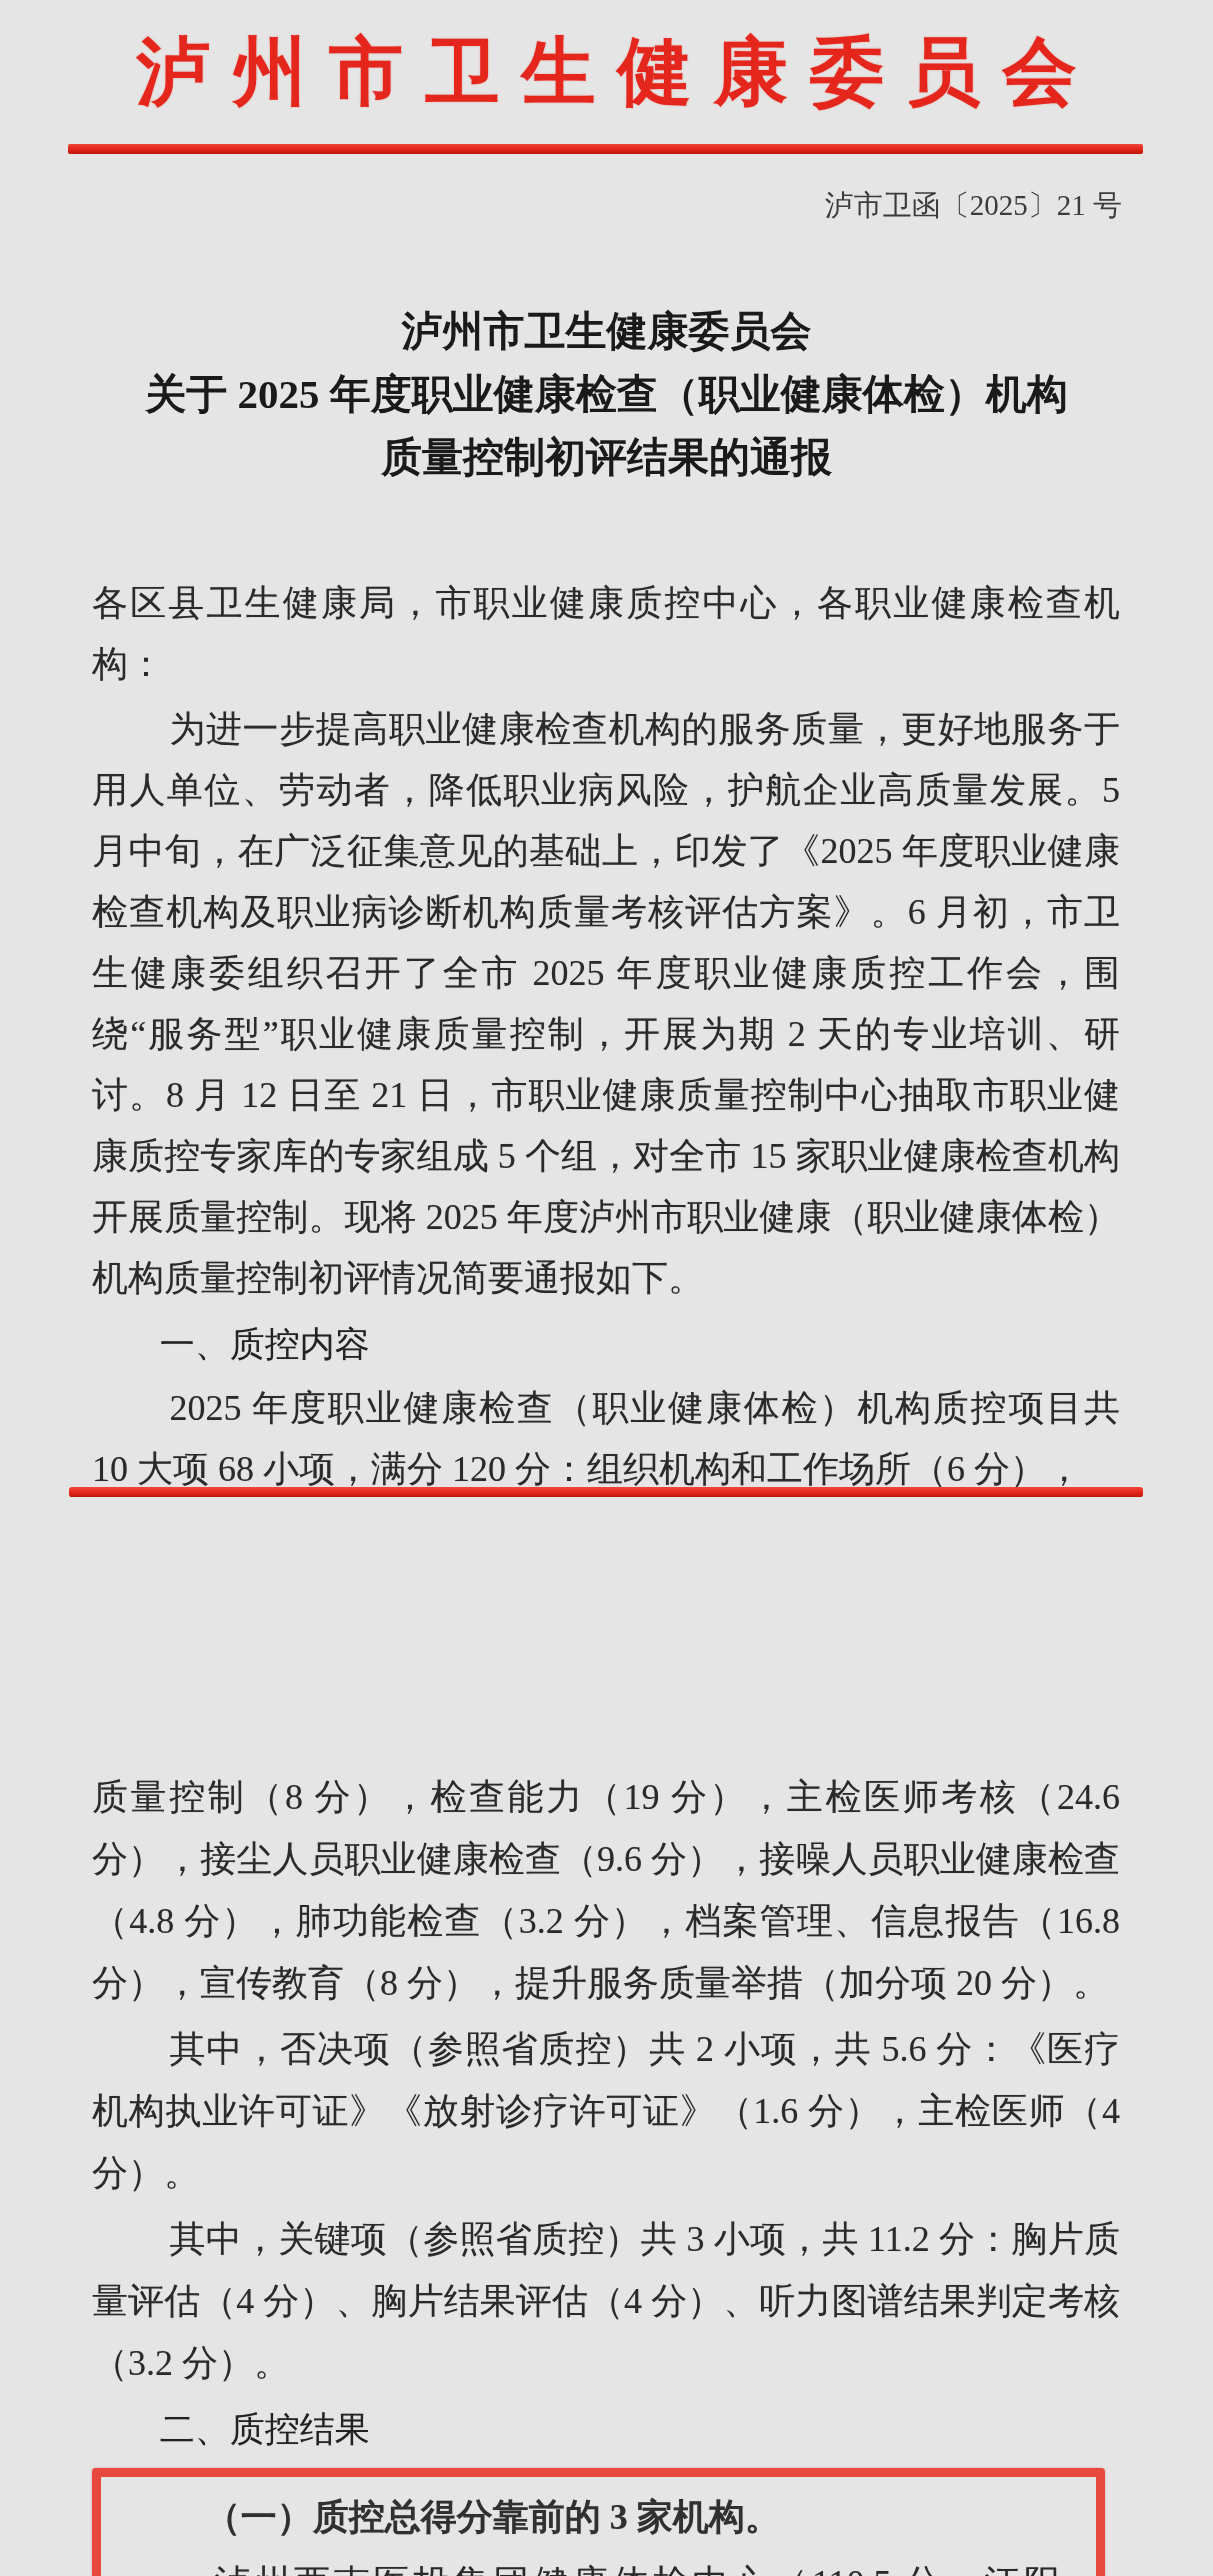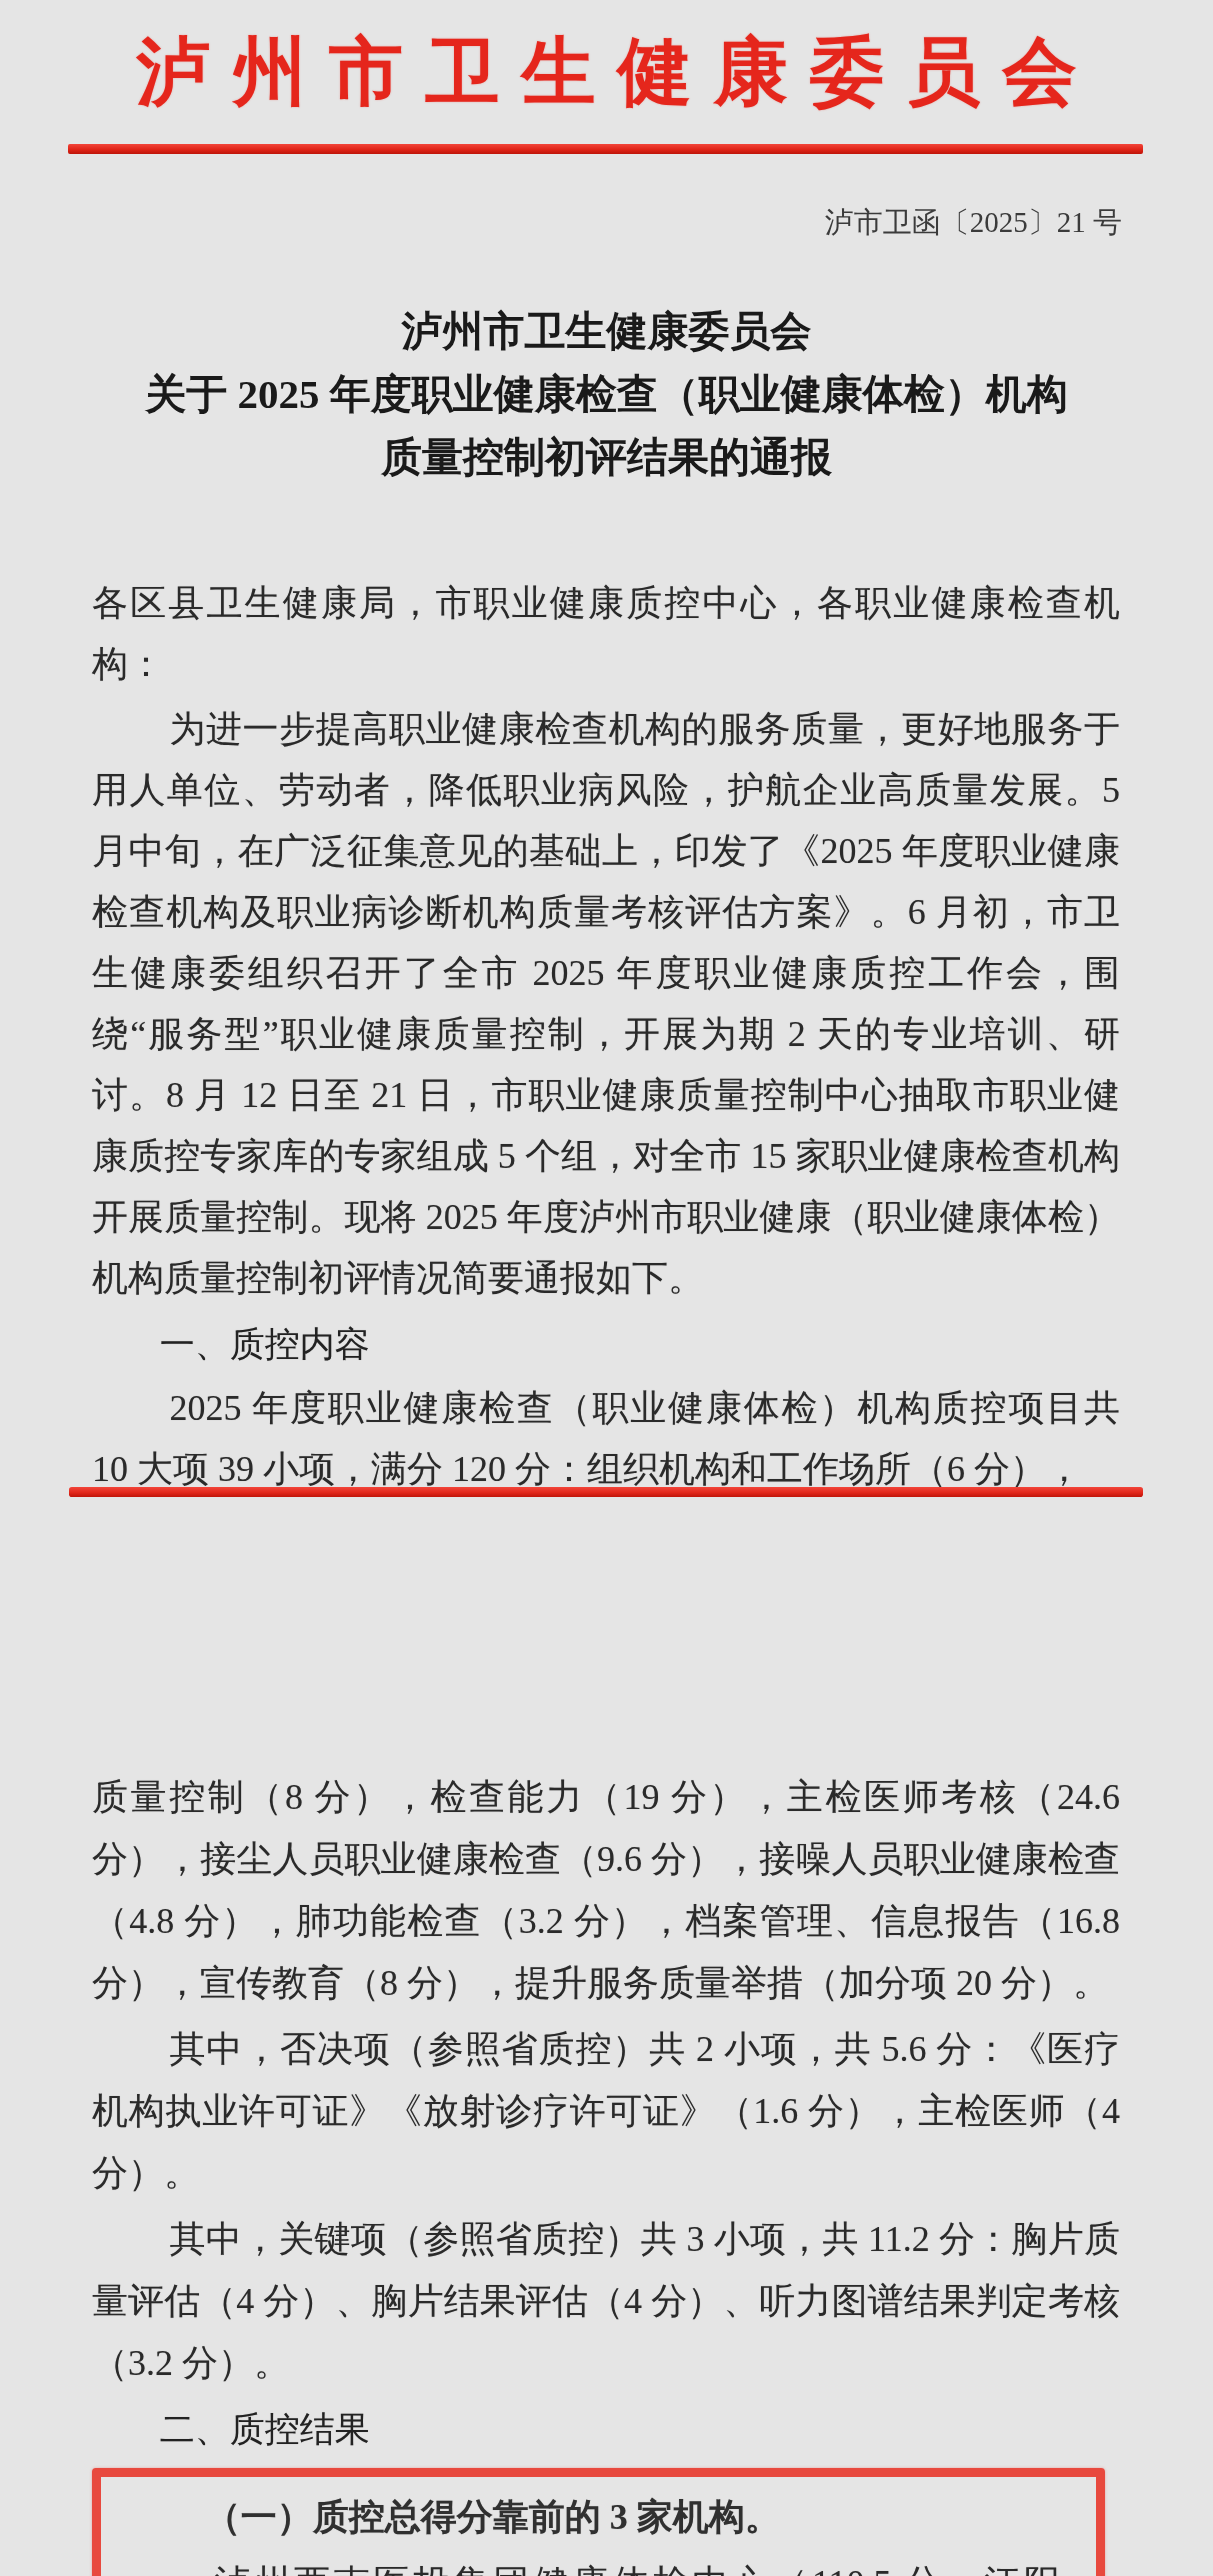--- a/index.html
+++ b/index.html
@@ -26,21 +26,21 @@
   }
   .masthead-rule {
     position: absolute;
     top: 144px; left: 68px;
     width: 1075px; height: 9.5px;
     background: linear-gradient(180deg, #f2453a 0%, #e02417 55%, #bd1409 100%);
     border-radius: 1.9px;
   }
   .doc-number {
     position: absolute;
-    top: 203px; right: 91px;
+    top: 186px; right: 91px;
     font-size: 29px;
     color: #3b3b3b;
     white-space: nowrap;
   }
   .doc-title {
     position: absolute;
     top: 300px; left: 47px; right: 47px;
     text-align: center;
     font-size: 41px;
     line-height: 63px;
@@ -105,21 +105,21 @@
   <div class="doc-title">
     <div>泸州市卫生健康委员会</div>
     <div>关于 2025 年度职业健康检查（职业健康体检）机构</div>
     <div>质量控制初评结果的通报</div>
   </div>
 
   <div class="body-block block-page1">
     <p class="para no-indent">各区县卫生健康局，市职业健康质控中心，各职业健康检查机构：</p>
     <p class="para">为进一步提高职业健康检查机构的服务质量，更好地服务于用人单位、劳动者，降低职业病风险，护航企业高质量发展。5 月中旬，在广泛征集意见的基础上，印发了《2025 年度职业健康检查机构及职业病诊断机构质量考核评估方案》。6 月初，市卫生健康委组织召开了全市 2025 年度职业健康质控工作会，围绕“服务型”职业健康质量控制，开展为期 2 天的专业培训、研讨。8 月 12 日至 21 日，市职业健康质量控制中心抽取市职业健康质控专家库的专家组成 5 个组，对全市 15 家职业健康检查机构开展质量控制。现将 2025 年度泸州市职业健康（职业健康体检）机构质量控制初评情况简要通报如下。</p>
     <p class="section-heading">一、质控内容</p>
-    <p class="para">2025 年度职业健康检查（职业健康体检）机构质控项目共 10 大项 39 小项，满分 120 分：组织机构和工作场所（6 分），</p>
+    <p class="para">2025 年度职业健康检查（职业健康体检）机构质控项目共 10 大项 68 小项，满分 120 分：组织机构和工作场所（6 分），</p>
   </div>
 
   <div class="pagebreak-rule"></div>
 
   <div class="body-block block-page2">
     <p class="para no-indent">质量控制（8 分），检查能力（19 分），主检医师考核（24.6 分），接尘人员职业健康检查（9.6 分），接噪人员职业健康检查（4.8 分），肺功能检查（3.2 分），档案管理、信息报告（16.8 分），宣传教育（8 分），提升服务质量举措（加分项 20 分）。</p>
     <p class="para">其中，否决项（参照省质控）共 2 小项，共 5.6 分：《医疗机构执业许可证》《放射诊疗许可证》（1.6 分），主检医师（4 分）。</p>
     <p class="para">其中，关键项（参照省质控）共 3 小项，共 11.2 分：胸片质量评估（4 分）、胸片结果评估（4 分）、听力图谱结果判定考核（3.2 分）。</p>
     <p class="section-heading">二、质控结果</p>
 

